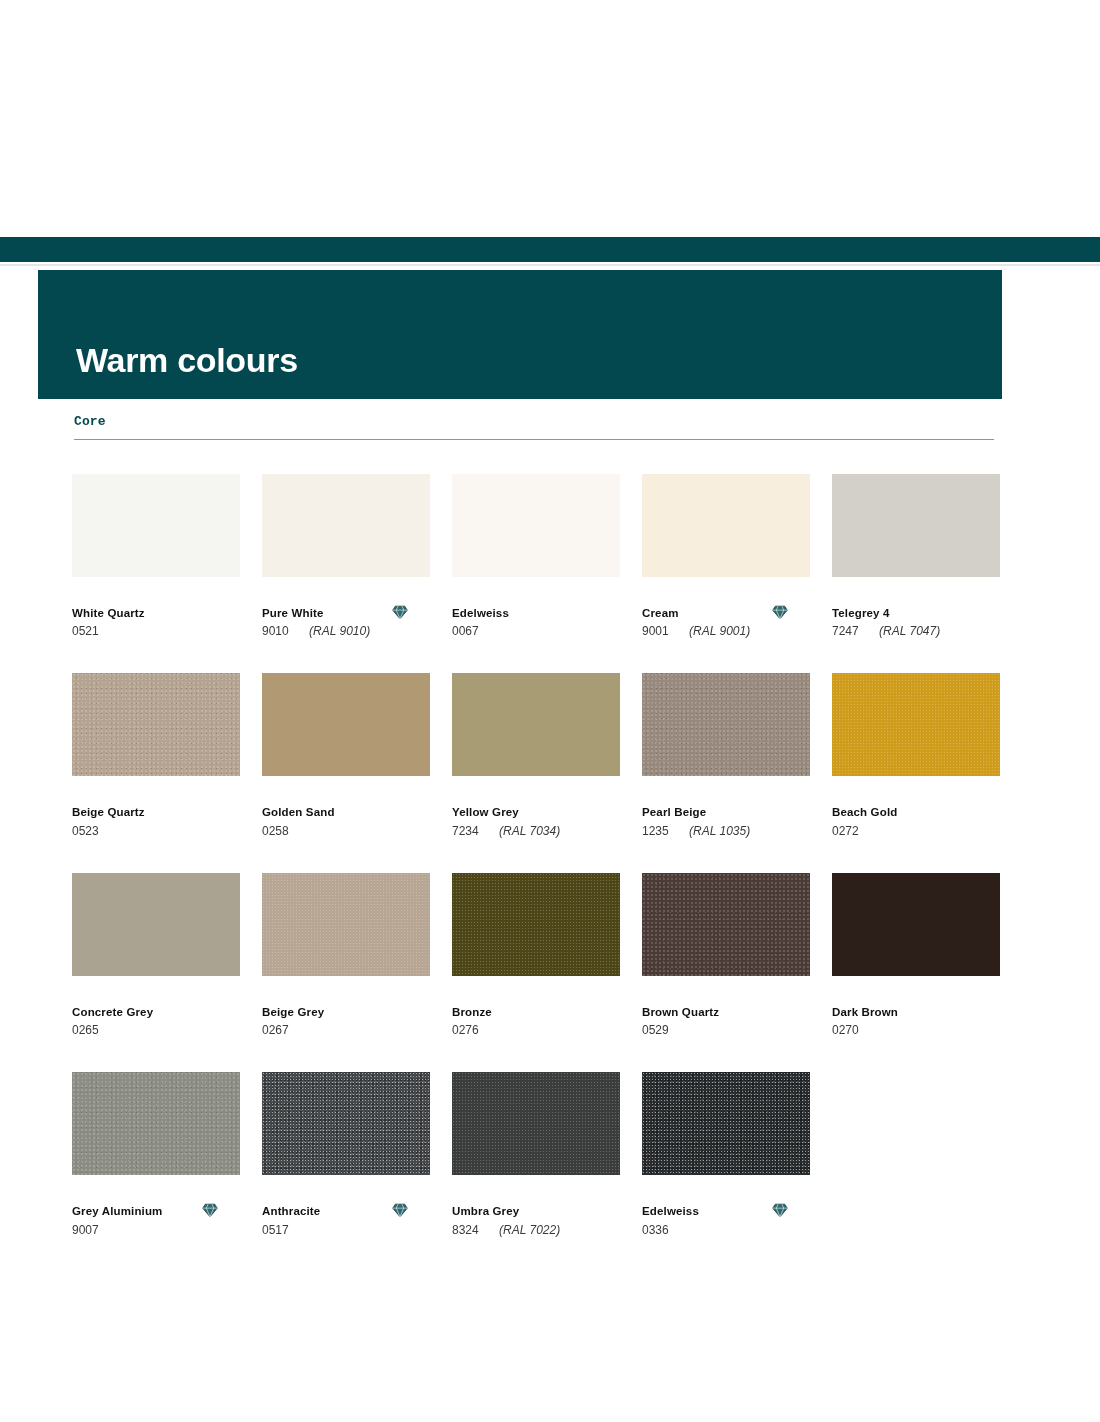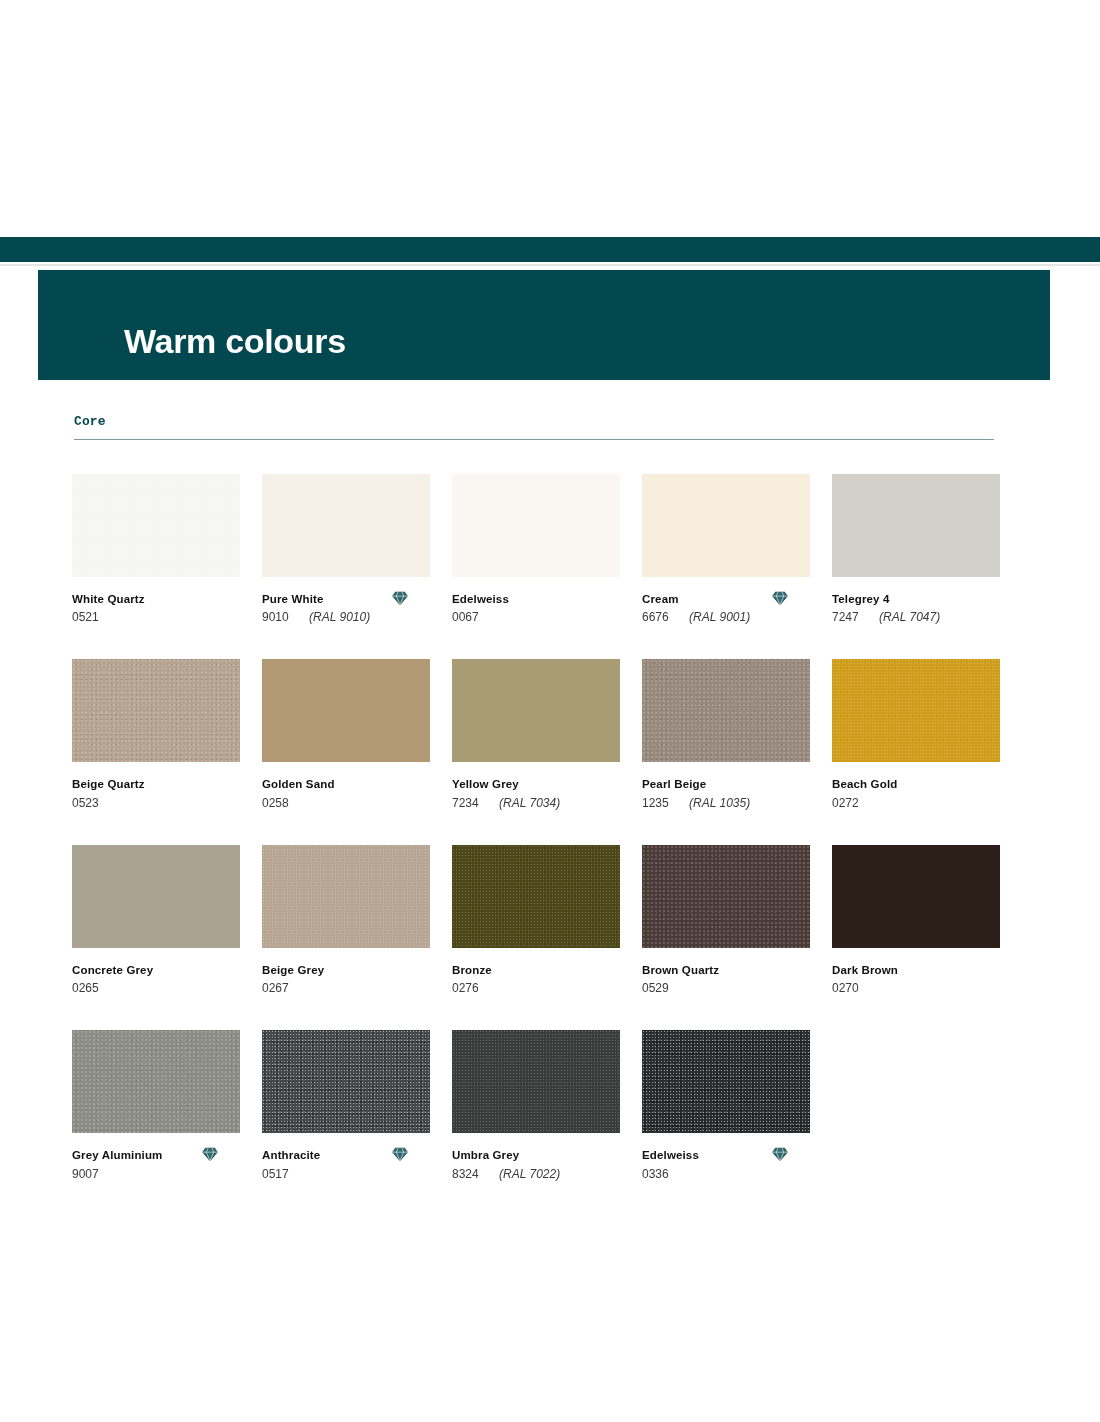--- a/index.html
+++ b/index.html
@@ -39,25 +39,24 @@
     width: 1100px;
     height: 2px;
     background: #e4e6e6;
   }
 
   .header-banner {
     position: absolute;
     left: 38px;
     top: 270px;
     width: 964px;
-    height: 110px;
+    height: 129px;
     background: #04484f;
     display: flex;
     align-items: flex-end;
-    padding-left: 48px;
   }
 
   .header-title {
     color: #ffffff;
     font-size: 34px;
     font-weight: bold;
     letter-spacing: -0.3px;
     margin: 0 0 22px 38px;
     line-height: 1;
   }
@@ -142,21 +141,21 @@
       radial-gradient(rgba(255,255,255,0.55) 0.7px, transparent 0.9px),
       radial-gradient(rgba(0,0,0,0.35) 0.7px, transparent 0.9px),
       radial-gradient(rgba(255,255,255,0.30) 0.6px, transparent 0.8px),
       radial-gradient(rgba(0,0,0,0.20) 0.5px, transparent 0.7px);
     background-size: 3px 3px, 4px 4px, 6px 6px, 5px 5px;
     background-position: 0 0, 1px 2px, 3px 1px, 2px 4px;
     opacity: 1;
   }
 
   .cell-meta {
-    padding-top: 15px;
+    padding-top: 29px;
   }
 
   .name-row {
     display: flex;
     align-items: flex-start;
     justify-content: space-between;
     gap: 6px;
   }
 
   .swatch-name {
@@ -252,21 +251,21 @@
         <div class="swatch" style="background: rgb(247, 238, 221);"></div>
         <div class="cell-meta">
           <div class="name-row">
             <div class="swatch-name">Cream</div>
             <svg viewBox="0 0 24 22" class="gem-icon">
               <path d="M5 1.5h14l4 6-11 13L1 7.5z" fill="#2c6a70"></path>
               <path d="M5 1.5h14l4 6-11 13L1 7.5z" fill="none" stroke="#14383c" stroke-width="1.1"></path>
               <path d="M1 7.5h22M9 1.5 6.5 7.5 12 20.5 17.5 7.5 15 1.5" fill="none" stroke="#ffffff" stroke-width="1" opacity="0.85"></path>
             </svg>
           </div>
-          <div class="swatch-code"><span>6676</span> <span class="ral">(RAL 9001)</span></div>
+          <div class="swatch-code"><span>9001</span> <span class="ral">(RAL 9001)</span></div>
         </div>
       </div>
       <div class="cell">
         <div class="swatch" style="background: rgb(210, 208, 200);"></div>
         <div class="cell-meta">
           <div class="name-row">
             <div class="swatch-name">Telegrey 4</div>
             <svg viewBox="0 0 24 22" class="gem-icon hidden">
               <path d="M5 1.5h14l4 6-11 13L1 7.5z" fill="#2c6a70"></path>
               <path d="M5 1.5h14l4 6-11 13L1 7.5z" fill="none" stroke="#14383c" stroke-width="1.1"></path>

